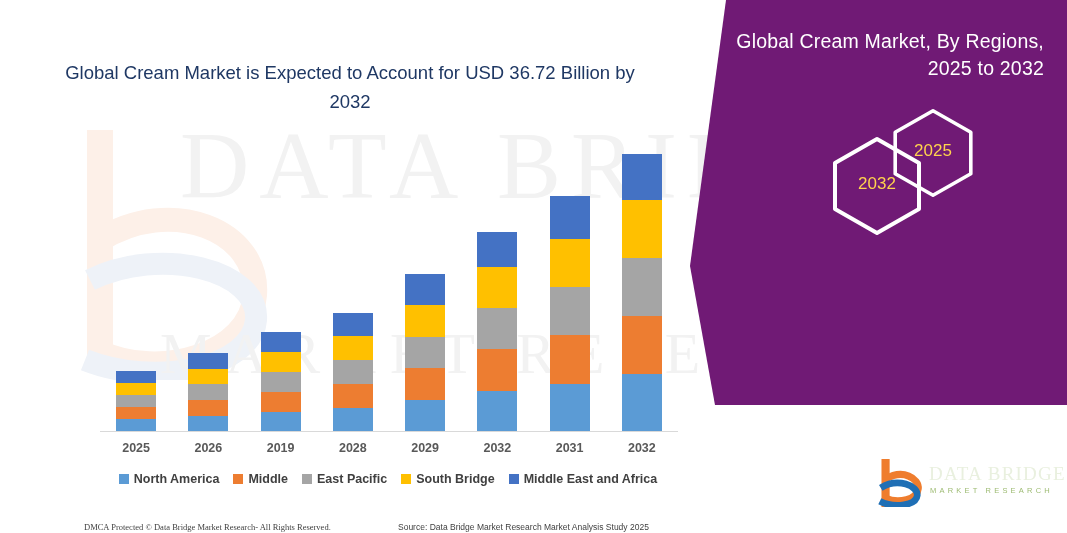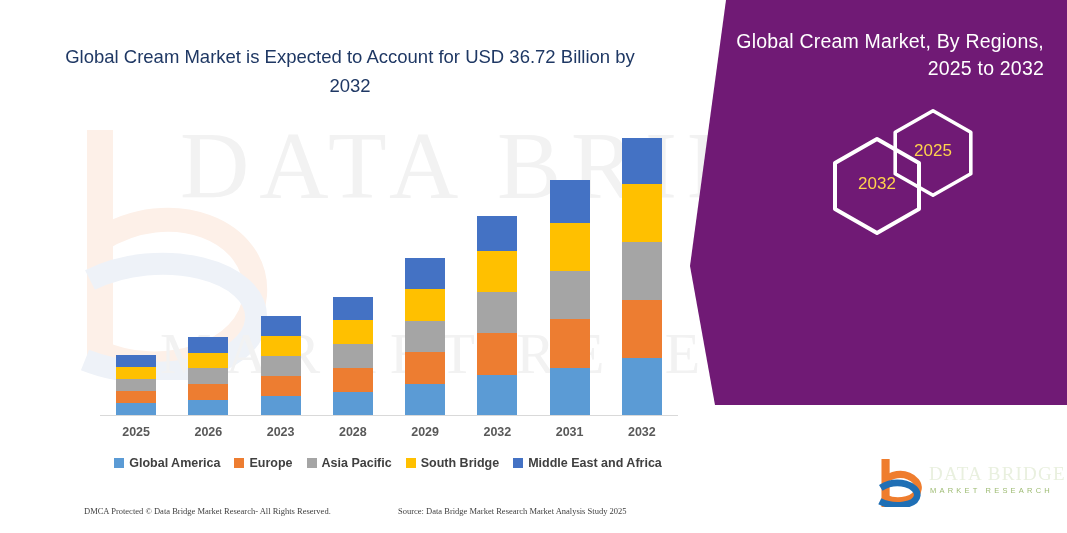--- a/index.html
+++ b/index.html
@@ -87,21 +87,21 @@
   }
   .logo-sub{
     position:absolute;left:55px;top:31px;
     color:#9dbb72;
     font-size:7.5px;
     letter-spacing:3.2px;
     white-space:nowrap;
   }
 
   
-  .chart-zone{position:absolute;left:0;top:0;width:700px;height:412px;z-index:2;}
+  .chart-zone{position:absolute;left:0;top:16px;width:700px;height:412px;z-index:2;}
   .chart-title{
     position:absolute;left:60px;top:42px;width:580px;
     text-align:center;
     color:#1f3864;
     font-size:18.5px;
     line-height:29px;
     font-weight:400;
   }
   .axis-line{
     position:absolute;left:100px;top:415px;width:578px;height:1px;
@@ -138,21 +138,21 @@
   .footer{
     position:absolute;left:0;top:506px;width:700px;height:20px;
   }
   .footer-left{
     position:absolute;left:84px;top:0;
     color:#3f3f3f;font-family:"Liberation Serif", serif;font-size:8.5px;
     white-space:nowrap;
   }
   .footer-right{
     position:absolute;left:398px;top:0;
-    color:#3f3f3f;font-family:Liberation Serif, serif;font-size:8.5px;
+    color:#3f3f3f;font-family:Liberation Sans, sans-serif;font-size:8.5px;
     white-space:nowrap;
   }
 </style>
 </head>
 <body>
 
 <div class="canvas">
 
   <div class="watermark">
     <svg class="wm-b" viewBox="0 0 220 260">
@@ -225,40 +225,40 @@
           <div class="seg" style="height: 58px; background: rgb(255, 192, 0);"></div>
           <div class="seg" style="height: 58px; background: rgb(165, 165, 165);"></div>
           <div class="seg" style="height: 58px; background: rgb(237, 125, 49);"></div>
           <div class="seg" style="height: 57px; background: rgb(91, 155, 213);"></div>
         </div>
       </div>
 
     <div class="xlabels" id="xlabels">
         <div class="xlabel">2025</div>
         <div class="xlabel">2026</div>
-        <div class="xlabel">2023</div>
+        <div class="xlabel">2019</div>
         <div class="xlabel">2028</div>
         <div class="xlabel">2029</div>
         <div class="xlabel">2032</div>
         <div class="xlabel">2031</div>
         <div class="xlabel">2032</div>
       </div>
 
     <div class="legend" id="legend">
         <div class="legend-item">
           <span class="legend-swatch" style="background: rgb(91, 155, 213);"></span>
-          <span class="legend-label">Global America</span>
+          <span class="legend-label">North America</span>
         </div>
         <div class="legend-item">
           <span class="legend-swatch" style="background: rgb(237, 125, 49);"></span>
-          <span class="legend-label">Europe</span>
+          <span class="legend-label">Middle</span>
         </div>
         <div class="legend-item">
           <span class="legend-swatch" style="background: rgb(165, 165, 165);"></span>
-          <span class="legend-label">Asia Pacific</span>
+          <span class="legend-label">East Pacific</span>
         </div>
         <div class="legend-item">
           <span class="legend-swatch" style="background: rgb(255, 192, 0);"></span>
           <span class="legend-label">South Bridge</span>
         </div>
         <div class="legend-item">
           <span class="legend-swatch" style="background: rgb(68, 114, 196);"></span>
           <span class="legend-label">Middle East and Africa</span>
         </div>
       </div>

